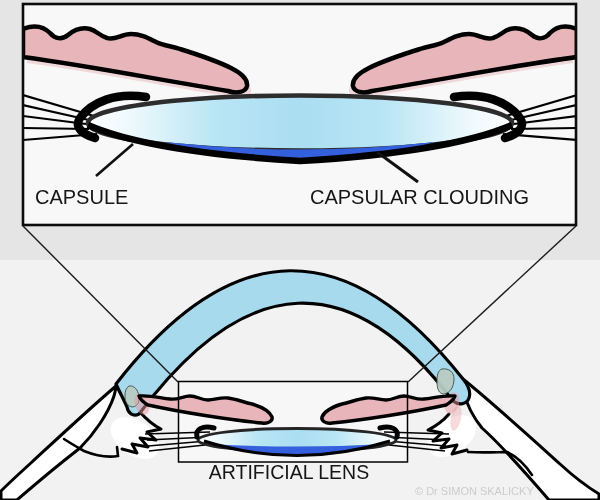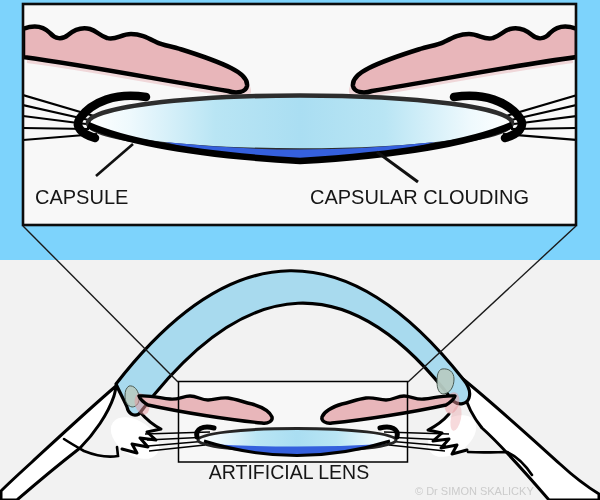--- a/index.html
+++ b/index.html
@@ -1,16 +1,16 @@
 <!DOCTYPE html>
 <html><head>
 <meta charset="utf-8">
 <style>
   html,body{margin:0;padding:0;background:#ffffff;}
-  .stage{position:relative;width:600px;height:500px;overflow:hidden;background:#7dd3fc;
+  .stage{position:relative;width:600px;height:500px;overflow:hidden;background:#e5e5e5;
          font-family:"Liberation Sans",sans-serif;}
   svg{display:block;}
   text{font-family:"Liberation Sans",sans-serif;}
   .lbl{font-size:20px;fill:#161616;}
   .lbl-sm{font-size:19.5px;fill:#161616;}
   .credit{font-size:11px;}
 </style>
 </head>
 <body>
 

